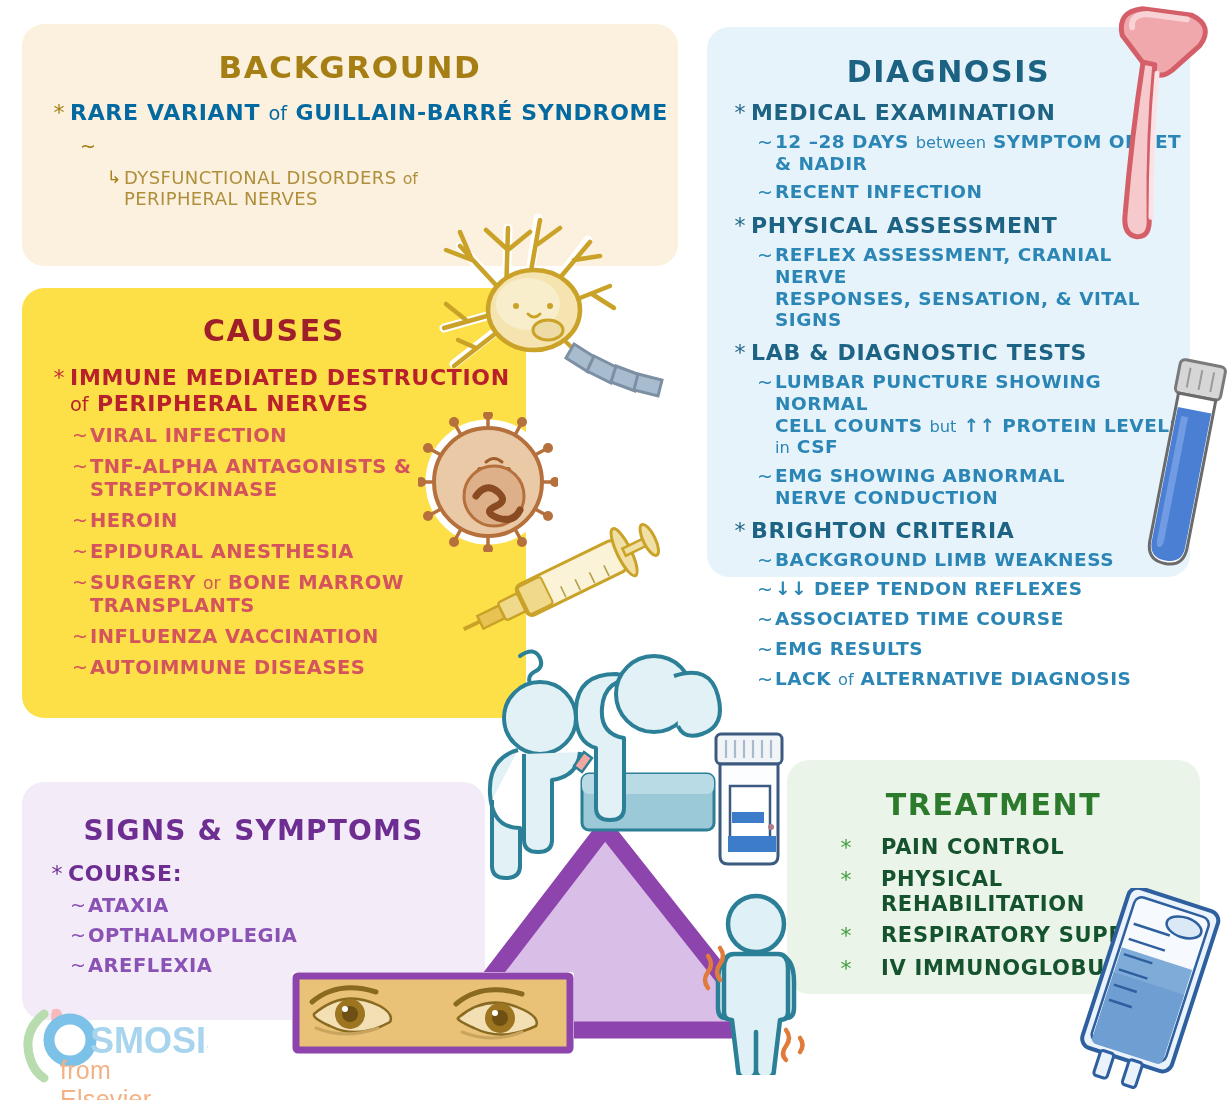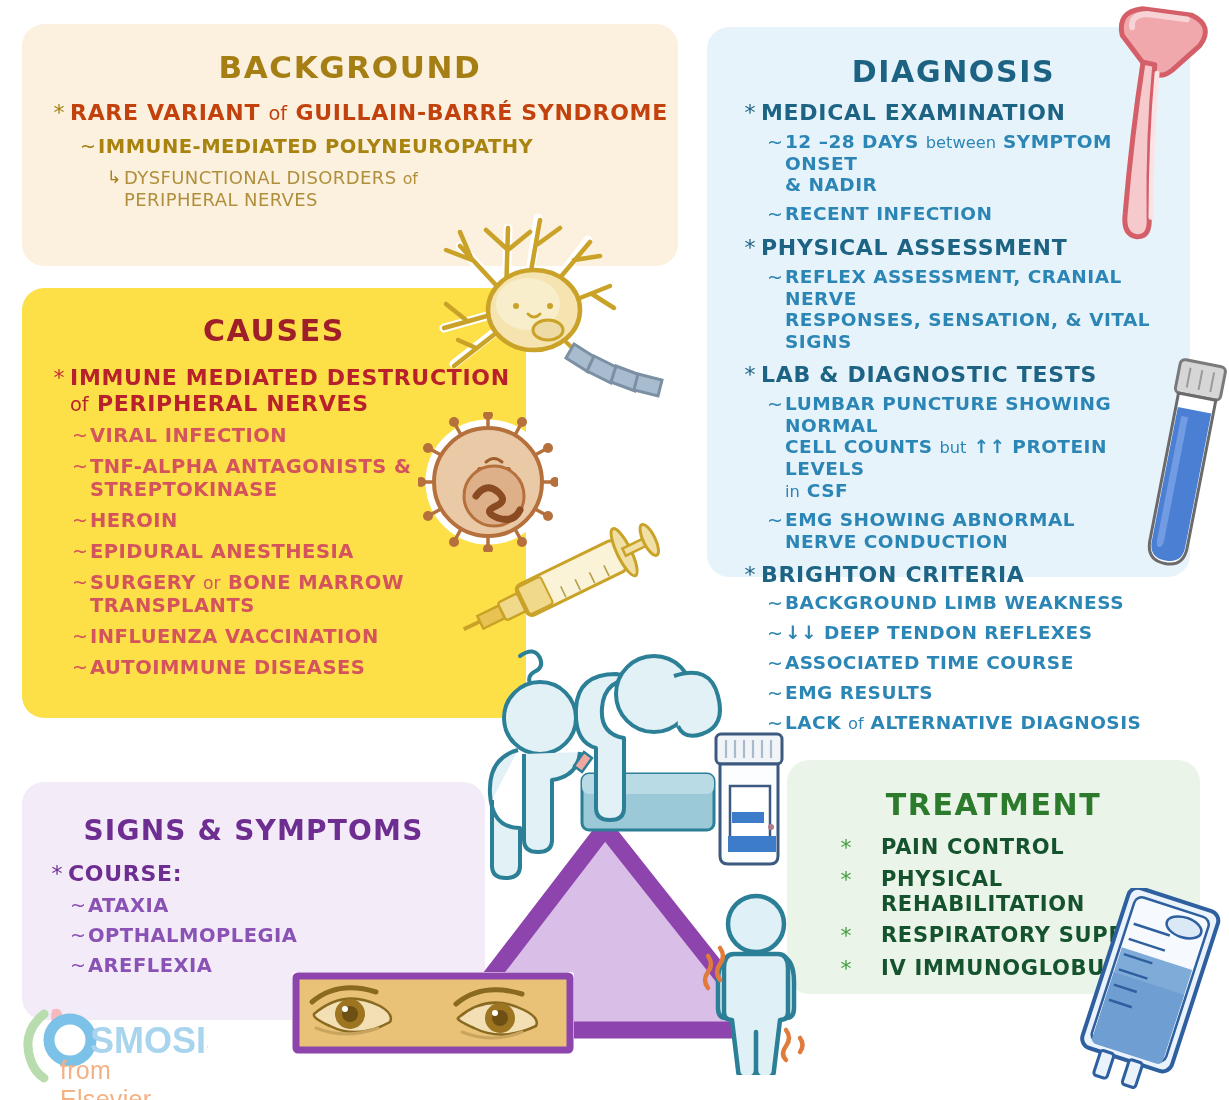--- a/index.html
+++ b/index.html
@@ -23,35 +23,35 @@
   .txt{letter-spacing:.5px;}
   .l1{font-size:22px;font-weight:bold;line-height:1.17;letter-spacing:.7px;}
   .l2{font-size:19.5px;font-weight:bold;line-height:1.18;letter-spacing:.5px;}
   .l3{font-size:18px;line-height:1.18;letter-spacing:.4px;}
   .lc{font-weight:normal;font-size:.88em;letter-spacing:0;}
 
   
   #bg-panel{left:22px;top:24px;width:656px;height:242px;background:#fbf1de;}
   #bg-panel .panel-title{color:#a57e14;margin-top:26px;font-size:31px;}
   #bg-panel .body{margin:16px 0 0 26px;color:#a57e14;}
-  #bg-panel .l1{color:#c2410c;}
+  #bg-panel .l1{color:#0369a1;}
   #bg-panel .l2{color:#a9830f;}
   #bg-panel .l3{color:#b08f3c;font-weight:normal;}
 
   
   #causes-panel{left:22px;top:288px;width:504px;height:430px;background:#fde047;}
   #causes-panel .panel-title{color:#9e1f2a;margin-top:26px;}
   #causes-panel .body{margin:18px 0 0 48px;}
   #causes-panel .l1{color:#b8202c;}
   #causes-panel .l2{color:#d4535c;font-weight:bold;}
   #causes-panel .bul-star{color:#c32c38;}
   #causes-panel .bul-tilde{color:#d4535c;}
 
   
-  #dx-panel{left:707px;top:27px;width:483px;height:550px;background:#e7f3fb;padding-left:10px;}
+  #dx-panel{left:707px;top:27px;width:483px;height:550px;background:#e7f3fb;}
   #dx-panel .panel-title{color:#1c6283;margin-top:28px;}
   #dx-panel .body{margin:12px 0 0 22px;}
   #dx-panel .l1{color:#1d6384;font-size:22px;}
   #dx-panel .l2{color:#2b86b5;font-size:18.5px;font-weight:bold;}
   #dx-panel .bul-star{color:#1d6384;}
   #dx-panel .bul-tilde{color:#2b86b5;}
   #dx-panel li.sub{margin-left:26px;margin-bottom:7px;}
   #dx-panel li.main{margin-top:9px;margin-bottom:5px;}
 
   
@@ -93,21 +93,20 @@
 
 <div class="panel" id="bg-panel">
   <div class="panel-title">BACKGROUND</div>
   <ul class="lvl body">
     <li class="row">
       <span class="bul bul-star">*</span>
       <span class="txt l1">RARE VARIANT <span class="lc">of</span> GUILLAIN-BARRÉ SYNDROME</span>
     </li>
     <li class="row" style="margin-left:30px;margin-top:9px;">
       <span class="bul bul-tilde">~</span>
-      <span class="txt l2">IMMUNE-MEDIATED POLYNEUROPATHY</span>
     </li>
     <li class="row" style="margin-left:56px;margin-top:9px;">
       <span class="bul bul-arrow">↳</span>
       <span class="txt l3">DYSFUNCTIONAL DISORDERS <span class="lc">of</span><br>PERIPHERAL NERVES</span>
     </li>
   </ul>
 </div>
 
 <div class="panel" id="causes-panel">
   <div class="panel-title">CAUSES</div>

